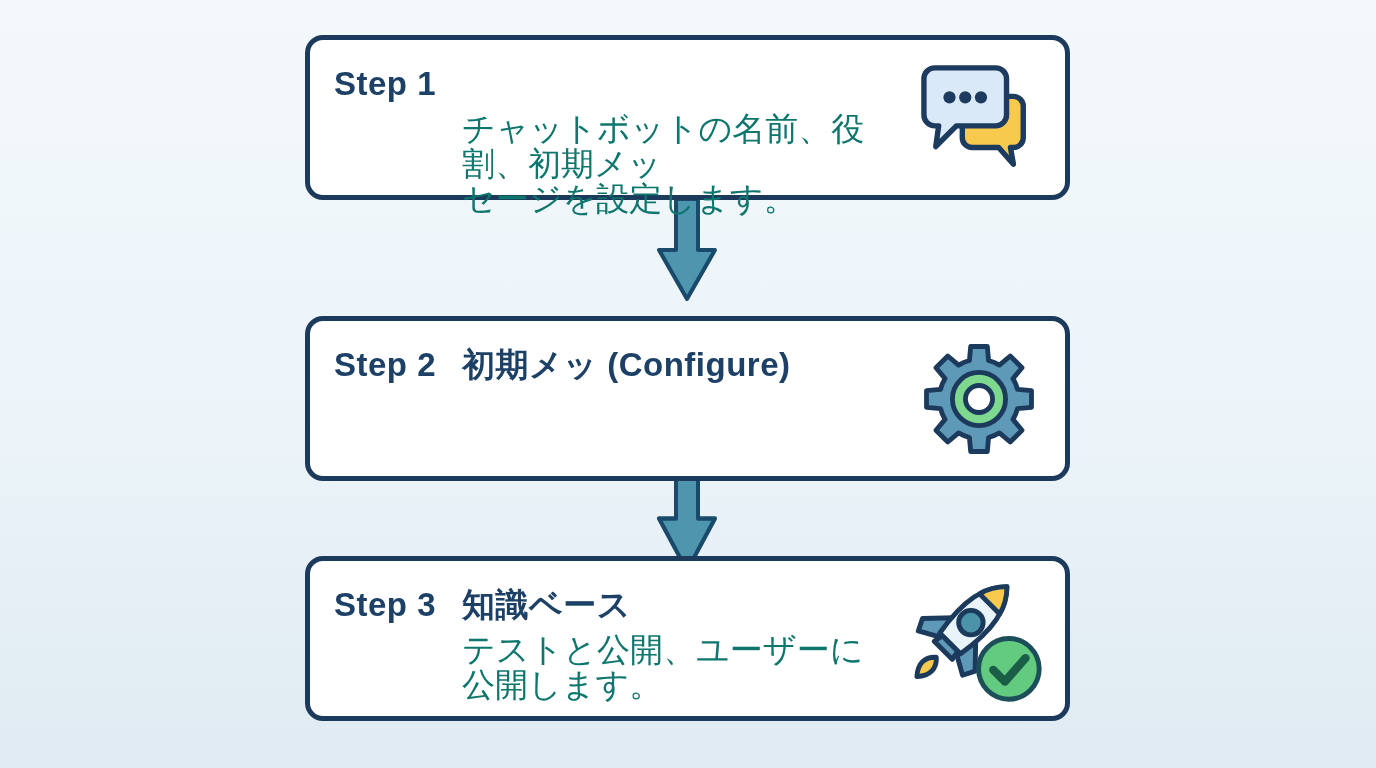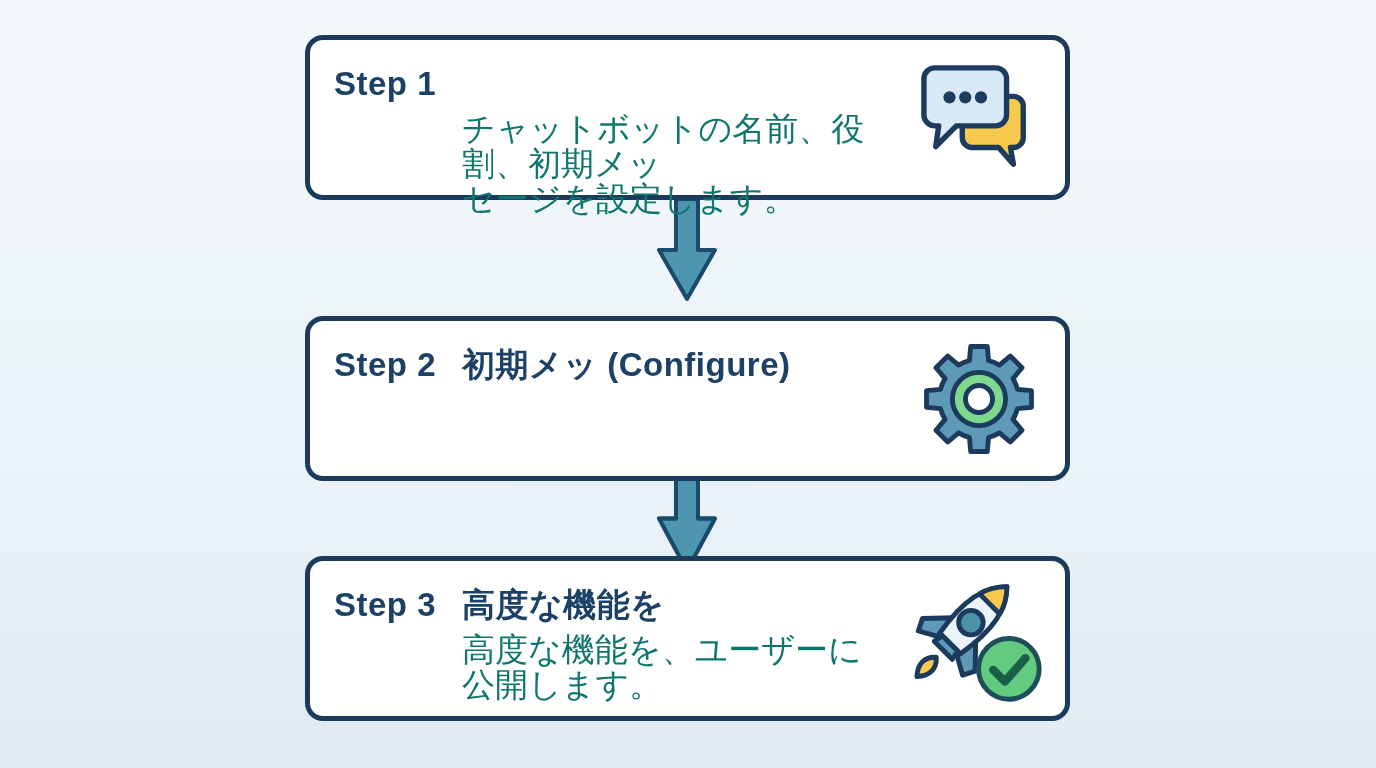--- a/index.html
+++ b/index.html
@@ -91,23 +91,23 @@
   </article>
 
   <svg class="arrow" id="arrow-2" viewBox="0 0 70 100" preserveAspectRatio="none">
     <polygon points="24,1 46,1 46,50 63,50 35,97 7,50 24,50" fill="#4e96ad" stroke="#194a6b" stroke-width="4" stroke-linejoin="round"></polygon>
   </svg>
 
   <article class="step-box" id="step-3">
     <div class="step-content">
       <div class="title-row">
         <span class="step-label">Step 3</span>
-        <span class="step-title">高度な機能を</span>
+        <span class="step-title">知識ベース</span>
       </div>
-      <p class="step-desc">高度な機能を、ユーザーに公開します。</p>
+      <p class="step-desc">テストと公開、ユーザーに公開します。</p>
     </div>
     <div class="step-icon">
       <svg width="142" height="142" viewBox="0 0 145 145">
         <g transform="translate(60,60) rotate(45)">
           <path d="M -15 2 L -38 26 L -32 38 L -14 28 Z" fill="#5e99b8" stroke="#1c3a5c" stroke-width="5" stroke-linejoin="round"></path>
           <path d="M 15 2 L 38 26 L 32 38 L 14 28 Z" fill="#5e99b8" stroke="#1c3a5c" stroke-width="5" stroke-linejoin="round"></path>
           <path d="M -11 24 L -13 34 L 13 34 L 11 24 Z" fill="#5e99b8" stroke="#1c3a5c" stroke-width="5" stroke-linejoin="round"></path>
           <path d="M 0 -58 C 16 -42 22 -18 15 24 L -15 24 C -22 -18 -16 -42 0 -58 Z" fill="#e9f3fa" stroke="#1c3a5c" stroke-width="5" stroke-linejoin="round"></path>
           <path d="M 0 -58 C 7 -51 12 -44 14.5 -33 L -14.5 -33 C -12 -44 -7 -51 0 -58 Z" fill="#f7ca4d" stroke="#1c3a5c" stroke-width="5" stroke-linejoin="round"></path>
           <circle cy="-6" r="12.5" fill="#4a93a8" stroke="#1c3a5c" stroke-width="5"></circle>

